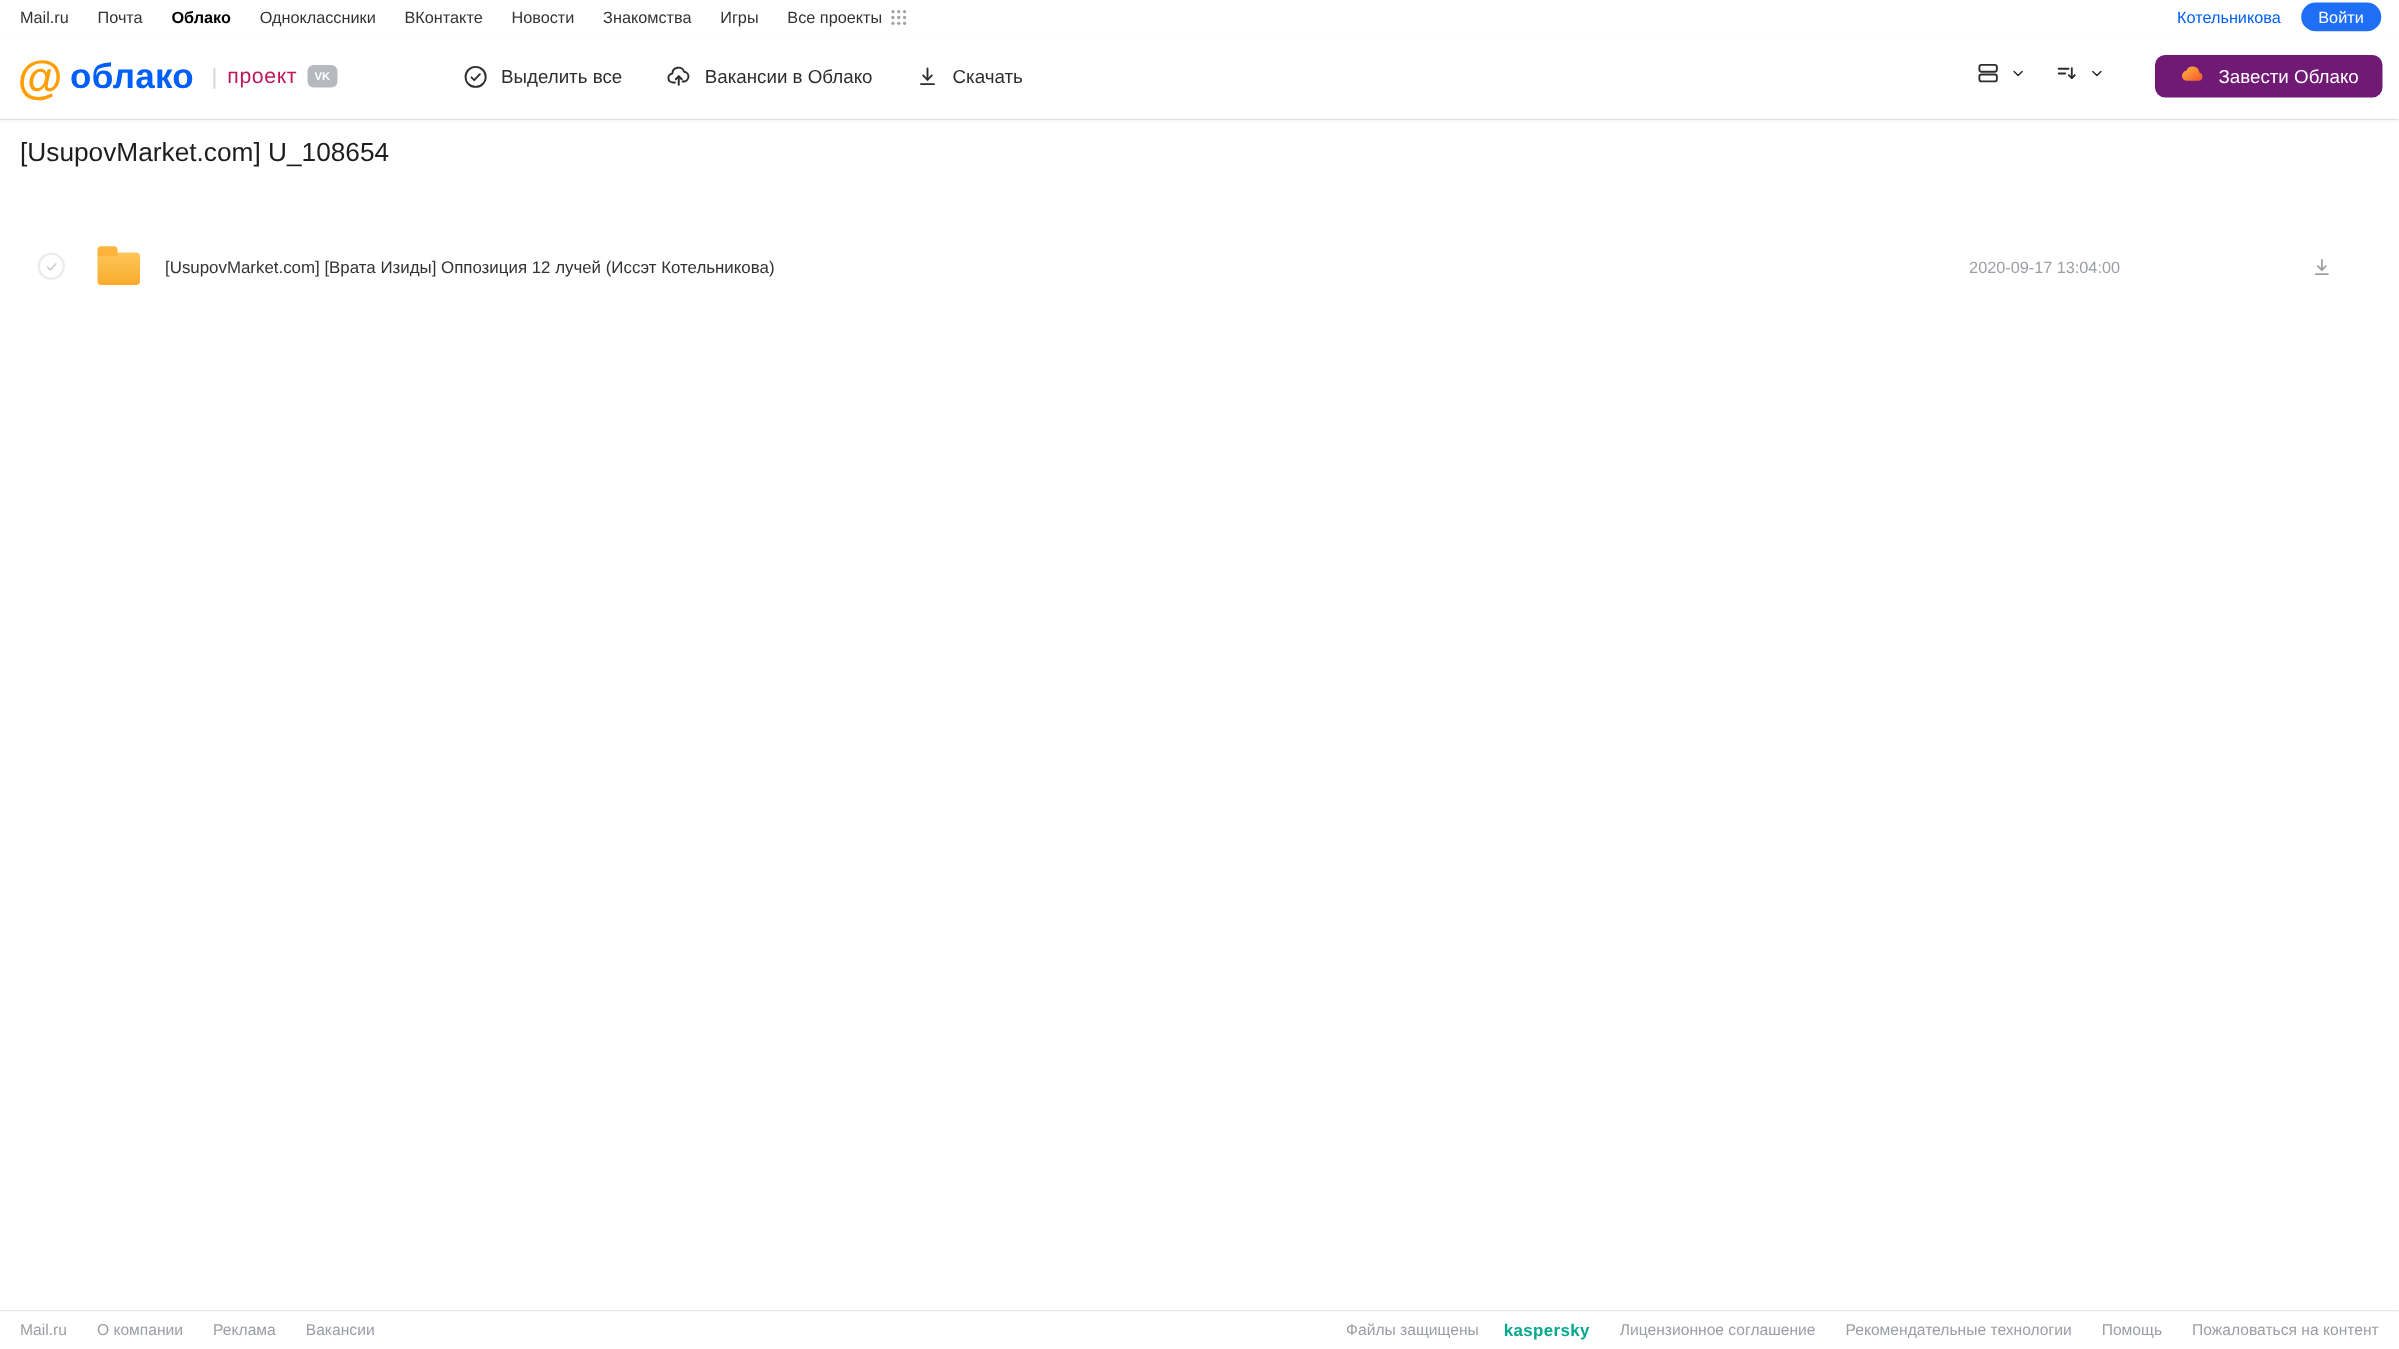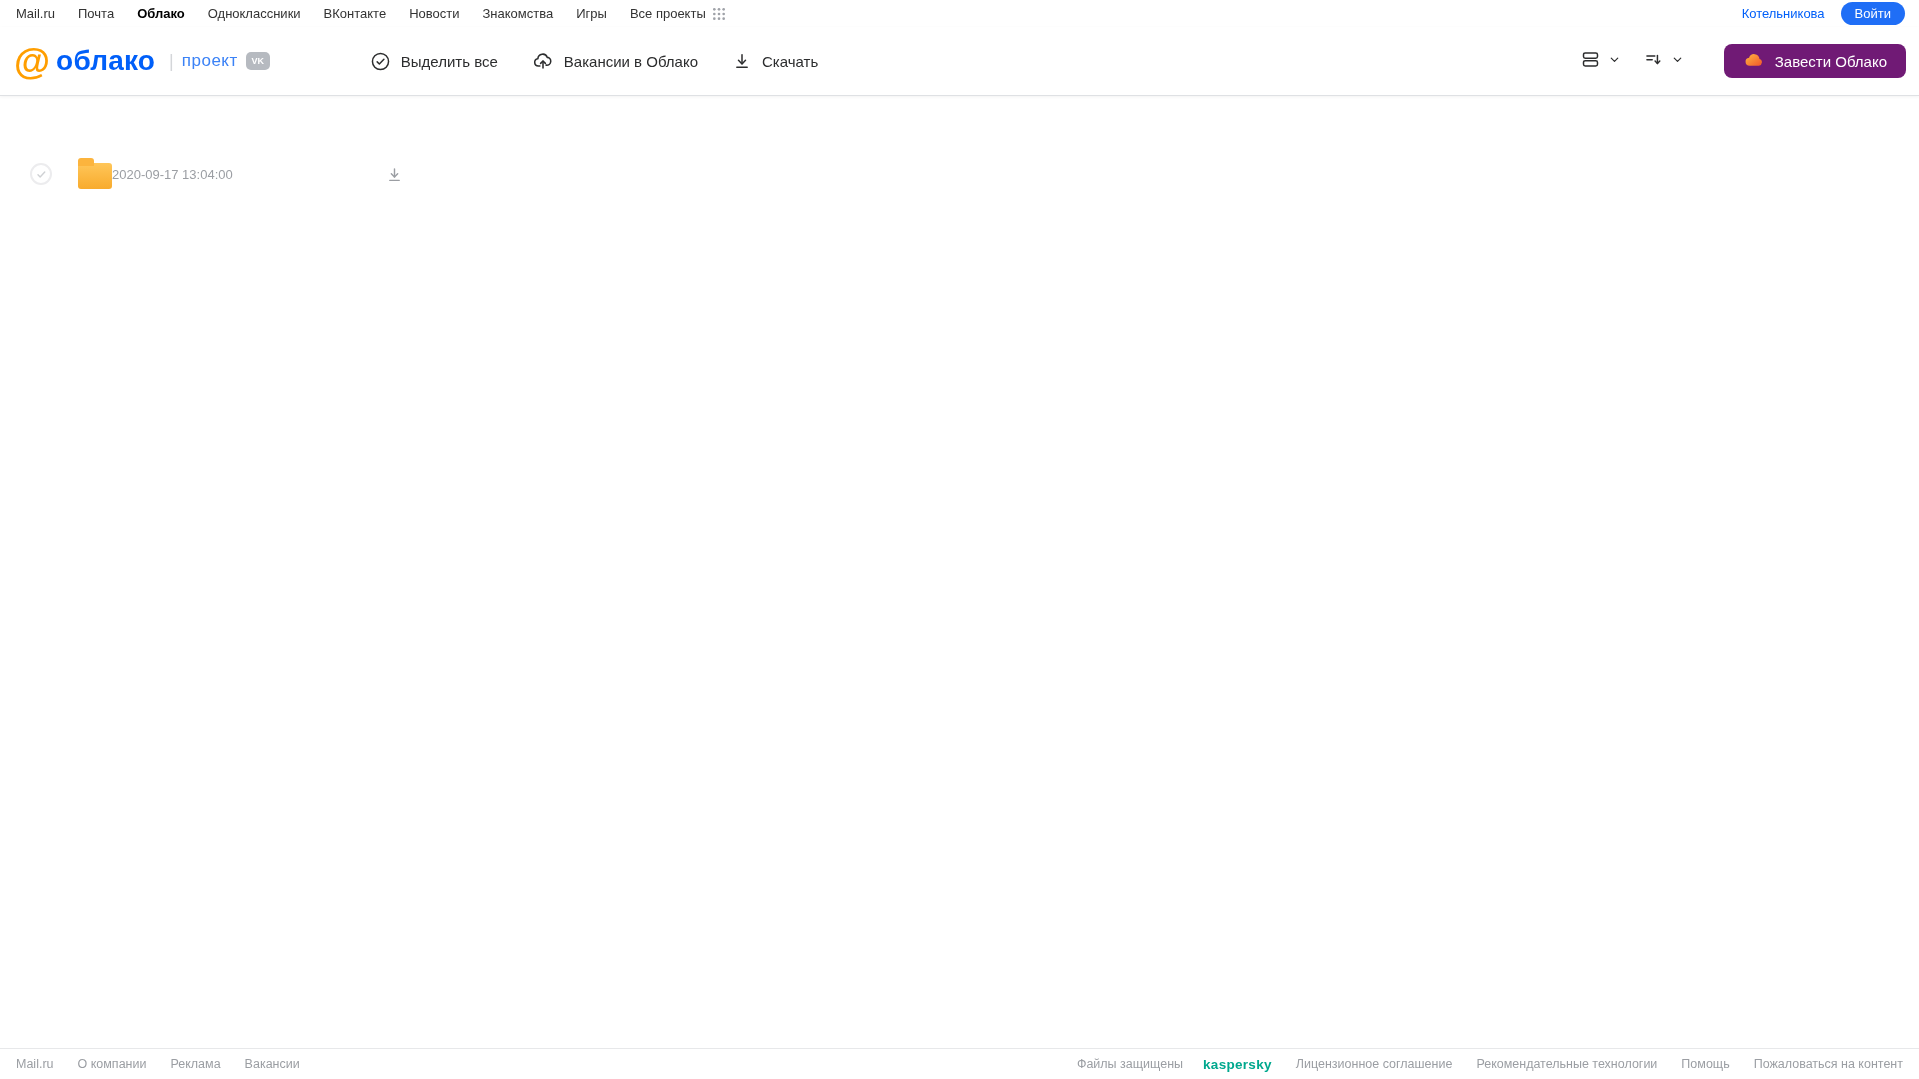--- a/index.html
+++ b/index.html
@@ -20,21 +20,21 @@
                font-size:13px; padding:4px 14px; cursor:pointer; font-family:inherit; }
 
   
   .header { height:69px; display:flex; align-items:center; padding:0 13px 0 14px;
             border-bottom:1px solid #dfe1e4; box-shadow:0 1px 3px rgba(0,0,0,.05); }
   .logo { display:flex; align-items:center; cursor:pointer; }
   .at-glyph { color:#ff9e00; font-size:37px; font-weight:700; line-height:1; margin-right:6px; }
   .logo-word { color:#005ff9; font-size:28px; font-weight:700; letter-spacing:.2px; }
   .project-wrap { display:flex; align-items:center; margin-left:14px; gap:8px; }
   .proj-sep { color:#d4d6d9; font-size:18px; }
-  .proj-text { color:#3b82f6; font-size:17px; letter-spacing:.5px; }
+  .proj-text { color:#be185d; font-size:17px; letter-spacing:.5px; }
   .vk-badge { width:24px; height:18px; border-radius:5px; background:#b6bac0; color:#fff;
               font-size:9px; font-weight:700; display:flex; align-items:center; justify-content:center; }
 
   .toolbar { display:flex; align-items:center; gap:34px; margin-left:100px; }
   .tool-item { display:flex; align-items:center; gap:10px; font-size:15px; color:#2c2d2e; cursor:pointer; }
   .tool-item svg { display:block; }
 
   .header-right { margin-left:auto; display:flex; align-items:center; gap:22px; }
   .icon-group { display:flex; align-items:center; gap:7px; cursor:pointer; }
   .create-btn { background:#701a75; color:#fff; border:none; border-radius:8px; height:34px;
@@ -188,28 +188,30 @@
           </defs>
           <path d="M7.2 18.2a4.4 4.4 0 0 1-.6-8.76A5.9 5.9 0 0 1 18 10.9a3.75 3.75 0 0 1-.6 7.3z" fill="url(#cloudGrad)"></path>
         </svg>
       </span>
       <span>Завести Облако</span>
     </button>
   </div>
 </div>
 
 <div class="content">
+  <h1 class="page-title">[UsupovMarket.com] U_108654</h1>
 
   <div class="file-row">
     <span class="row-check">
       <svg width="13" height="13" viewBox="0 0 24 24" fill="none" stroke="#cfd1d4" stroke-width="2.6" stroke-linecap="round" stroke-linejoin="round">
         <path d="M5.5 12.5l4 4 8.5-9"></path>
       </svg>
     </span>
     <span class="folder-icon"></span>
+    <span class="file-name">[UsupovMarket.com] [Врата Изиды] Оппозиция 12 лучей (Иссэт Котельникова)</span>
     <span class="file-date">2020-09-17 13:04:00</span>
     <span class="row-download">
       <svg width="19" height="19" viewBox="0 0 24 24" fill="none" stroke="#9b9ea3" stroke-width="1.8" stroke-linecap="round" stroke-linejoin="round">
         <path d="M12 5v10"></path>
         <path d="M8 11.2l4 4.1 4-4.1"></path>
         <path d="M6 19.4h12"></path>
       </svg>
     </span>
   </div>
 </div>

